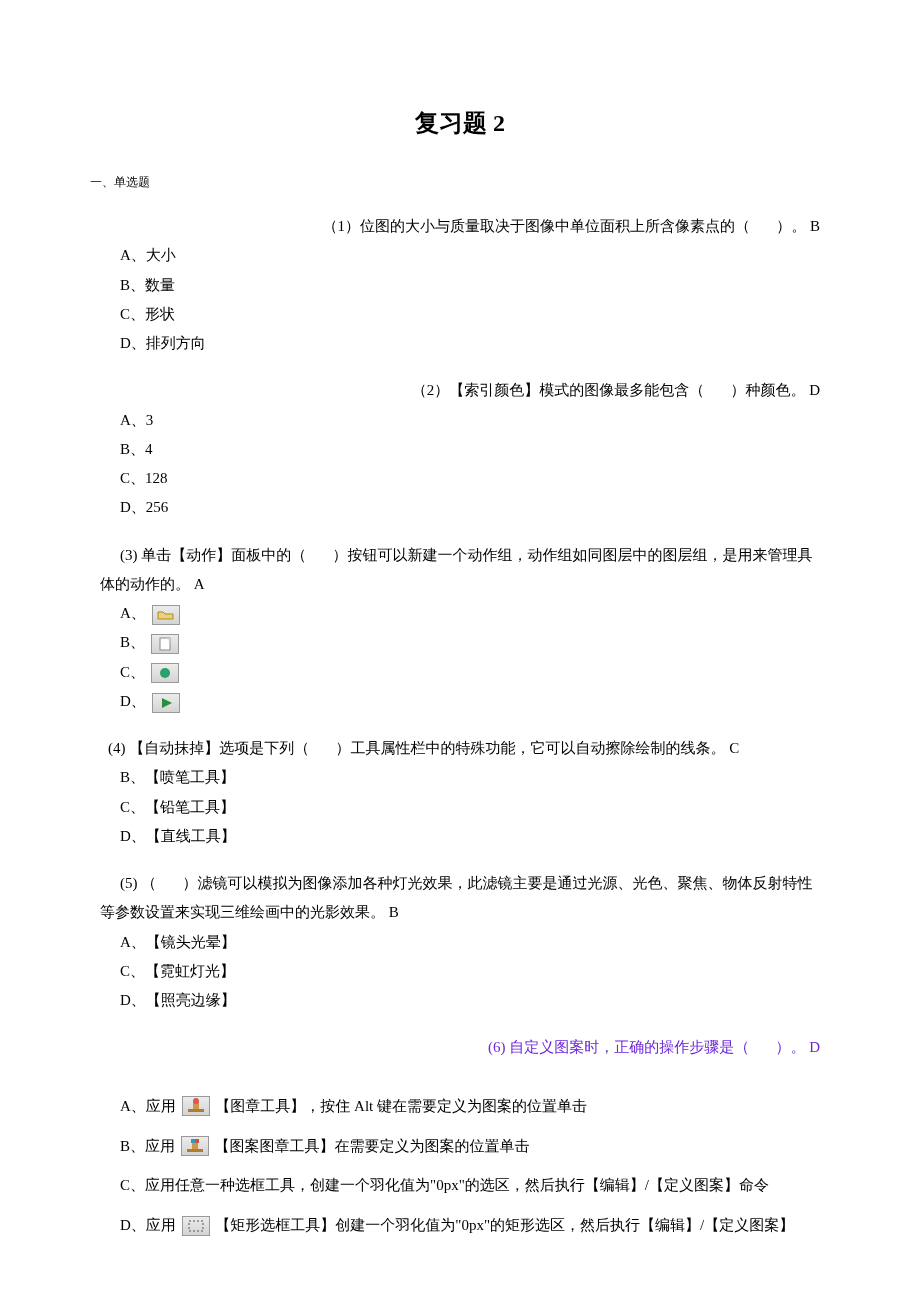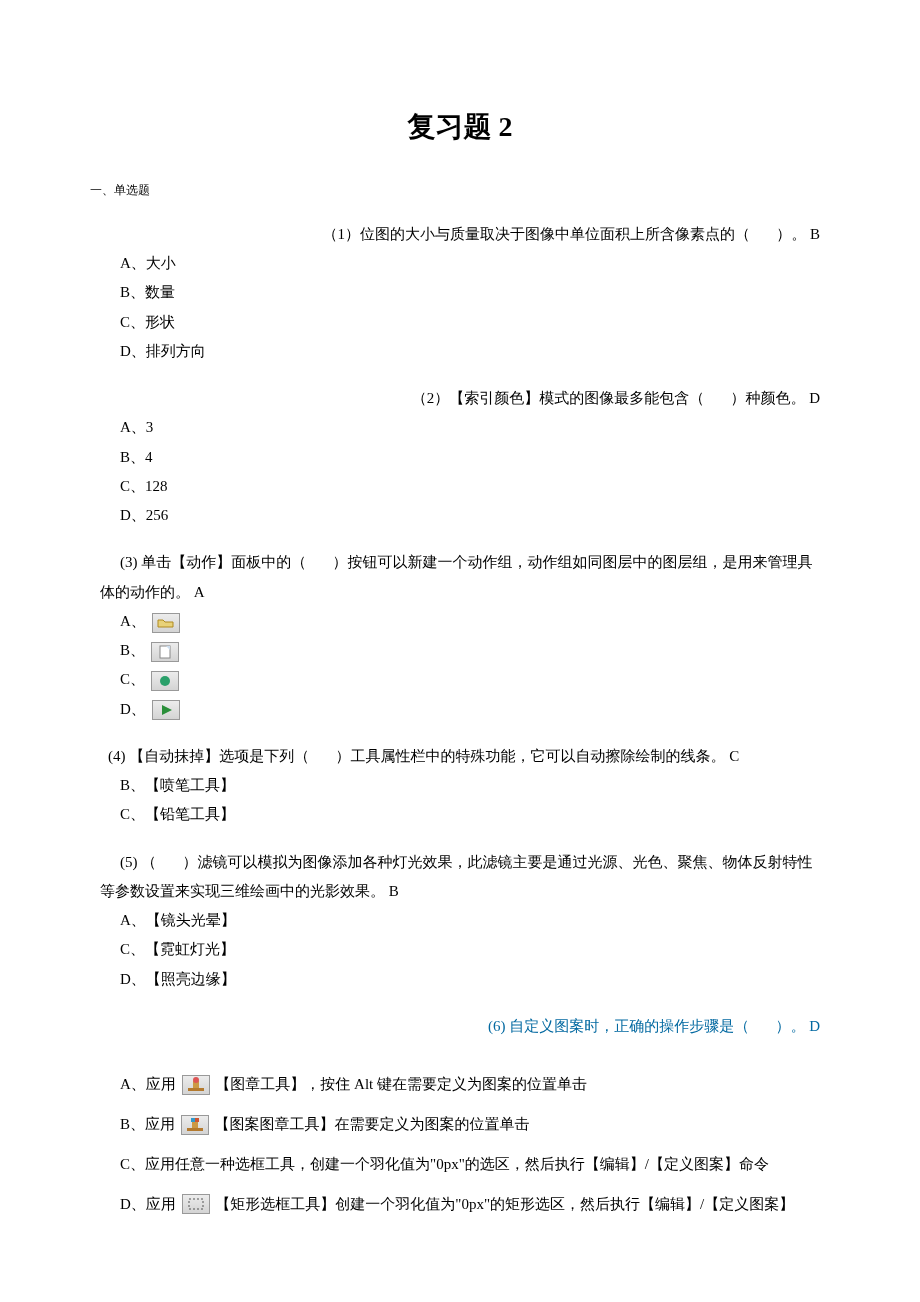--- a/index.html
+++ b/index.html
@@ -8,33 +8,33 @@
     line-height: 1.95;
     color: #000;
     background: #fff;
     margin: 0;
     padding: 100px 100px 40px 100px;
     width: 920px;
     box-sizing: border-box;
   }
   .title {
     text-align: center;
-    font-size: 28px;
+    font-size: 24px;
     font-weight: bold;
     margin-bottom: 24px;
   }
   .section-heading {
     font-size: 12px;
     margin-bottom: 18px;
     margin-left: -10px;
   }
   .qprompt { margin-left: 20px; text-align: right; }
   .option { margin-left: 20px; }
   .block { margin-bottom: 18px; }
-  .red { color: #0369a1; }
+  .red { color: #6d28d9; }
   .icon-box {
     display: inline-block;
     width: 26px;
     height: 18px;
     vertical-align: middle;
     border: 1px solid #999;
     background: linear-gradient(#ececec,#d4d4d4);
     position: relative;
     margin: 0 2px;
   }
@@ -114,20 +114,21 @@
 </div>
 
 <div class="block">
   <div>
     <span style="margin-left:8px">(4) 【自动抹掉】选项是下列（</span>&nbsp;&nbsp;&nbsp;&nbsp;&nbsp;&nbsp;
     <span>）工具属性栏中的特殊功能，它可以自动擦除绘制的线条。</span>
     <span>C</span>
   </div>
   <div class="option">B、【喷笔工具】</div>
   <div class="option">C、【铅笔工具】</div>
+  <div class="option">D、【直线工具】</div>
 </div>
 
 <div class="block">
   <div>
     <span style="margin-left:20px">(5) （</span>&nbsp;&nbsp;&nbsp;&nbsp;&nbsp;&nbsp;
     <span>）滤镜可以模拟为图像添加各种灯光效果，此滤镜主要是通过光源、光色、聚焦、物体反射特性等参数设置来实现三维绘画中的光影效果。</span>
     <span>B</span>
   </div>
   <div class="option">A、【镜头光晕】</div>
   <div class="option">C、【霓虹灯光】</div>

